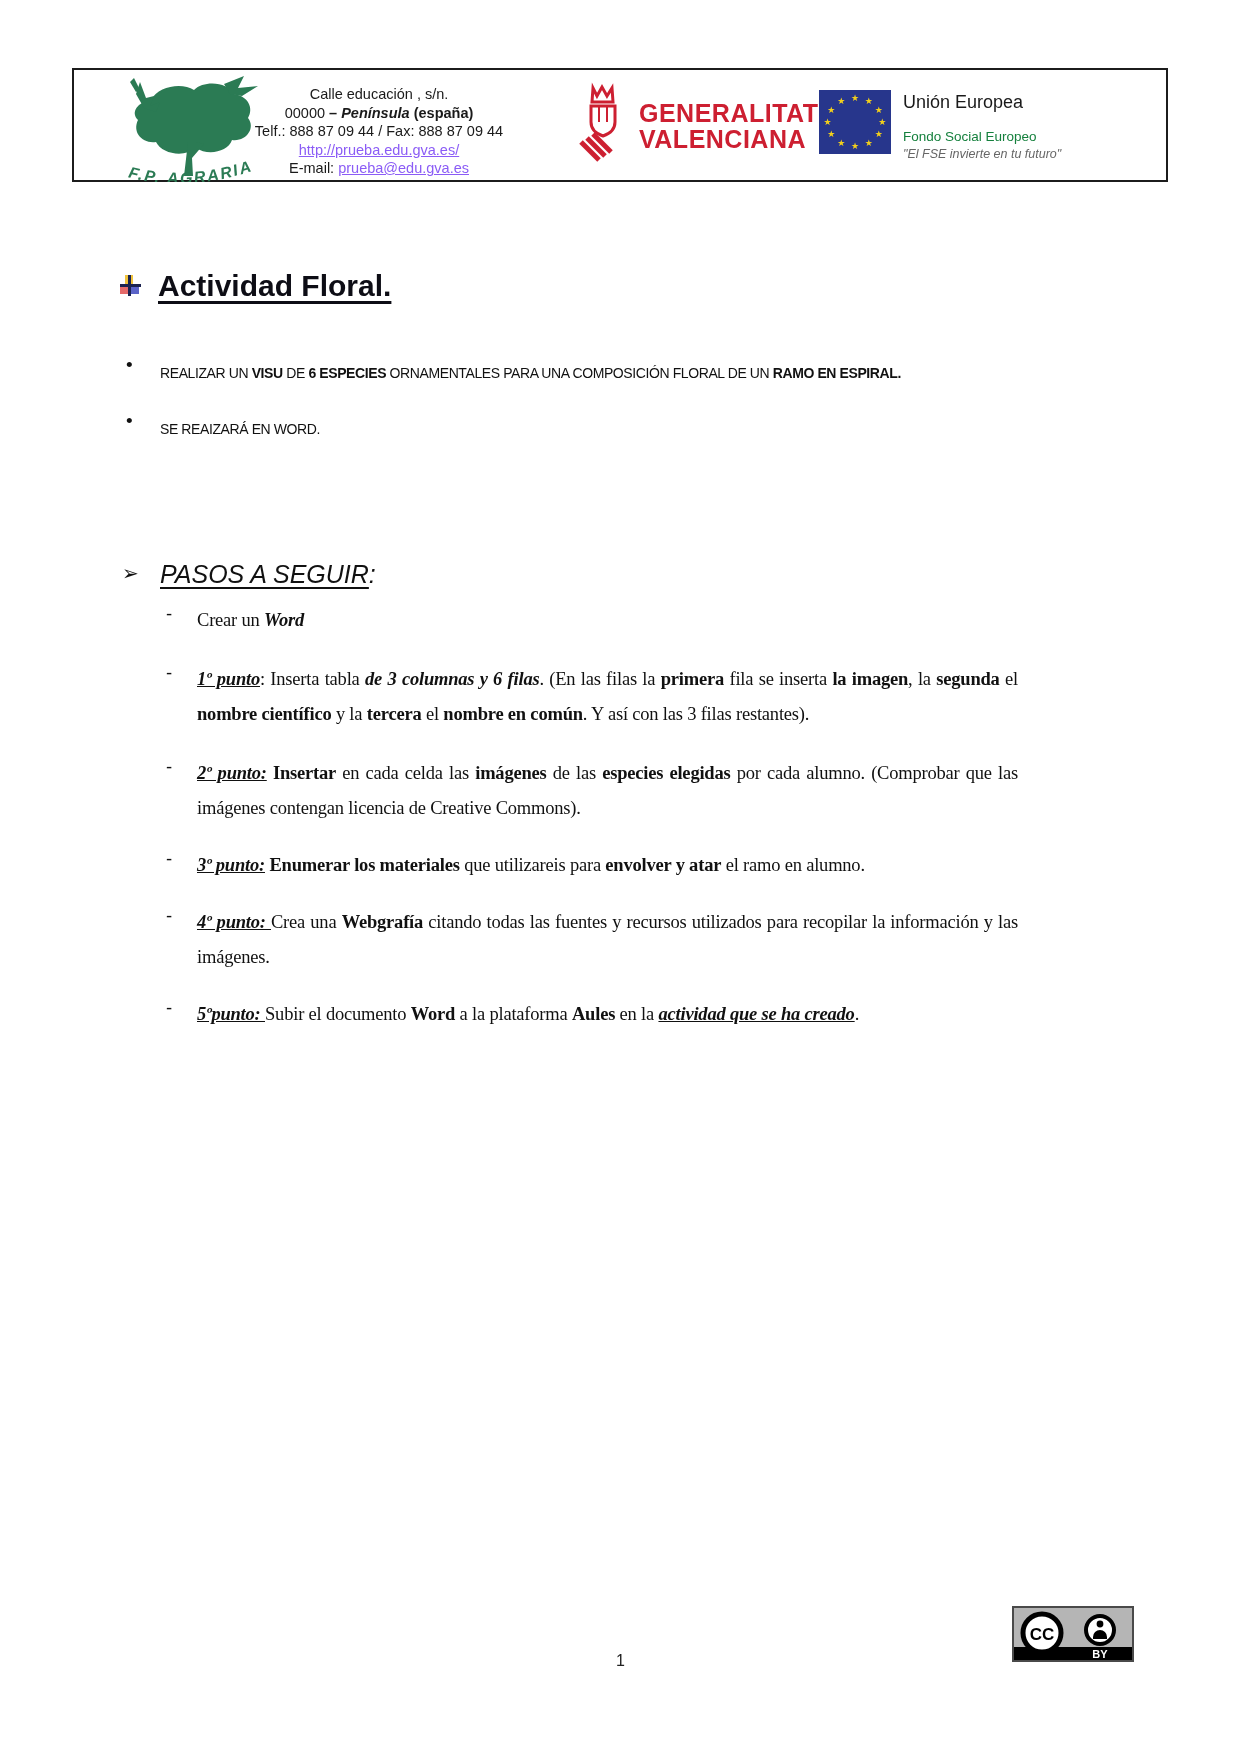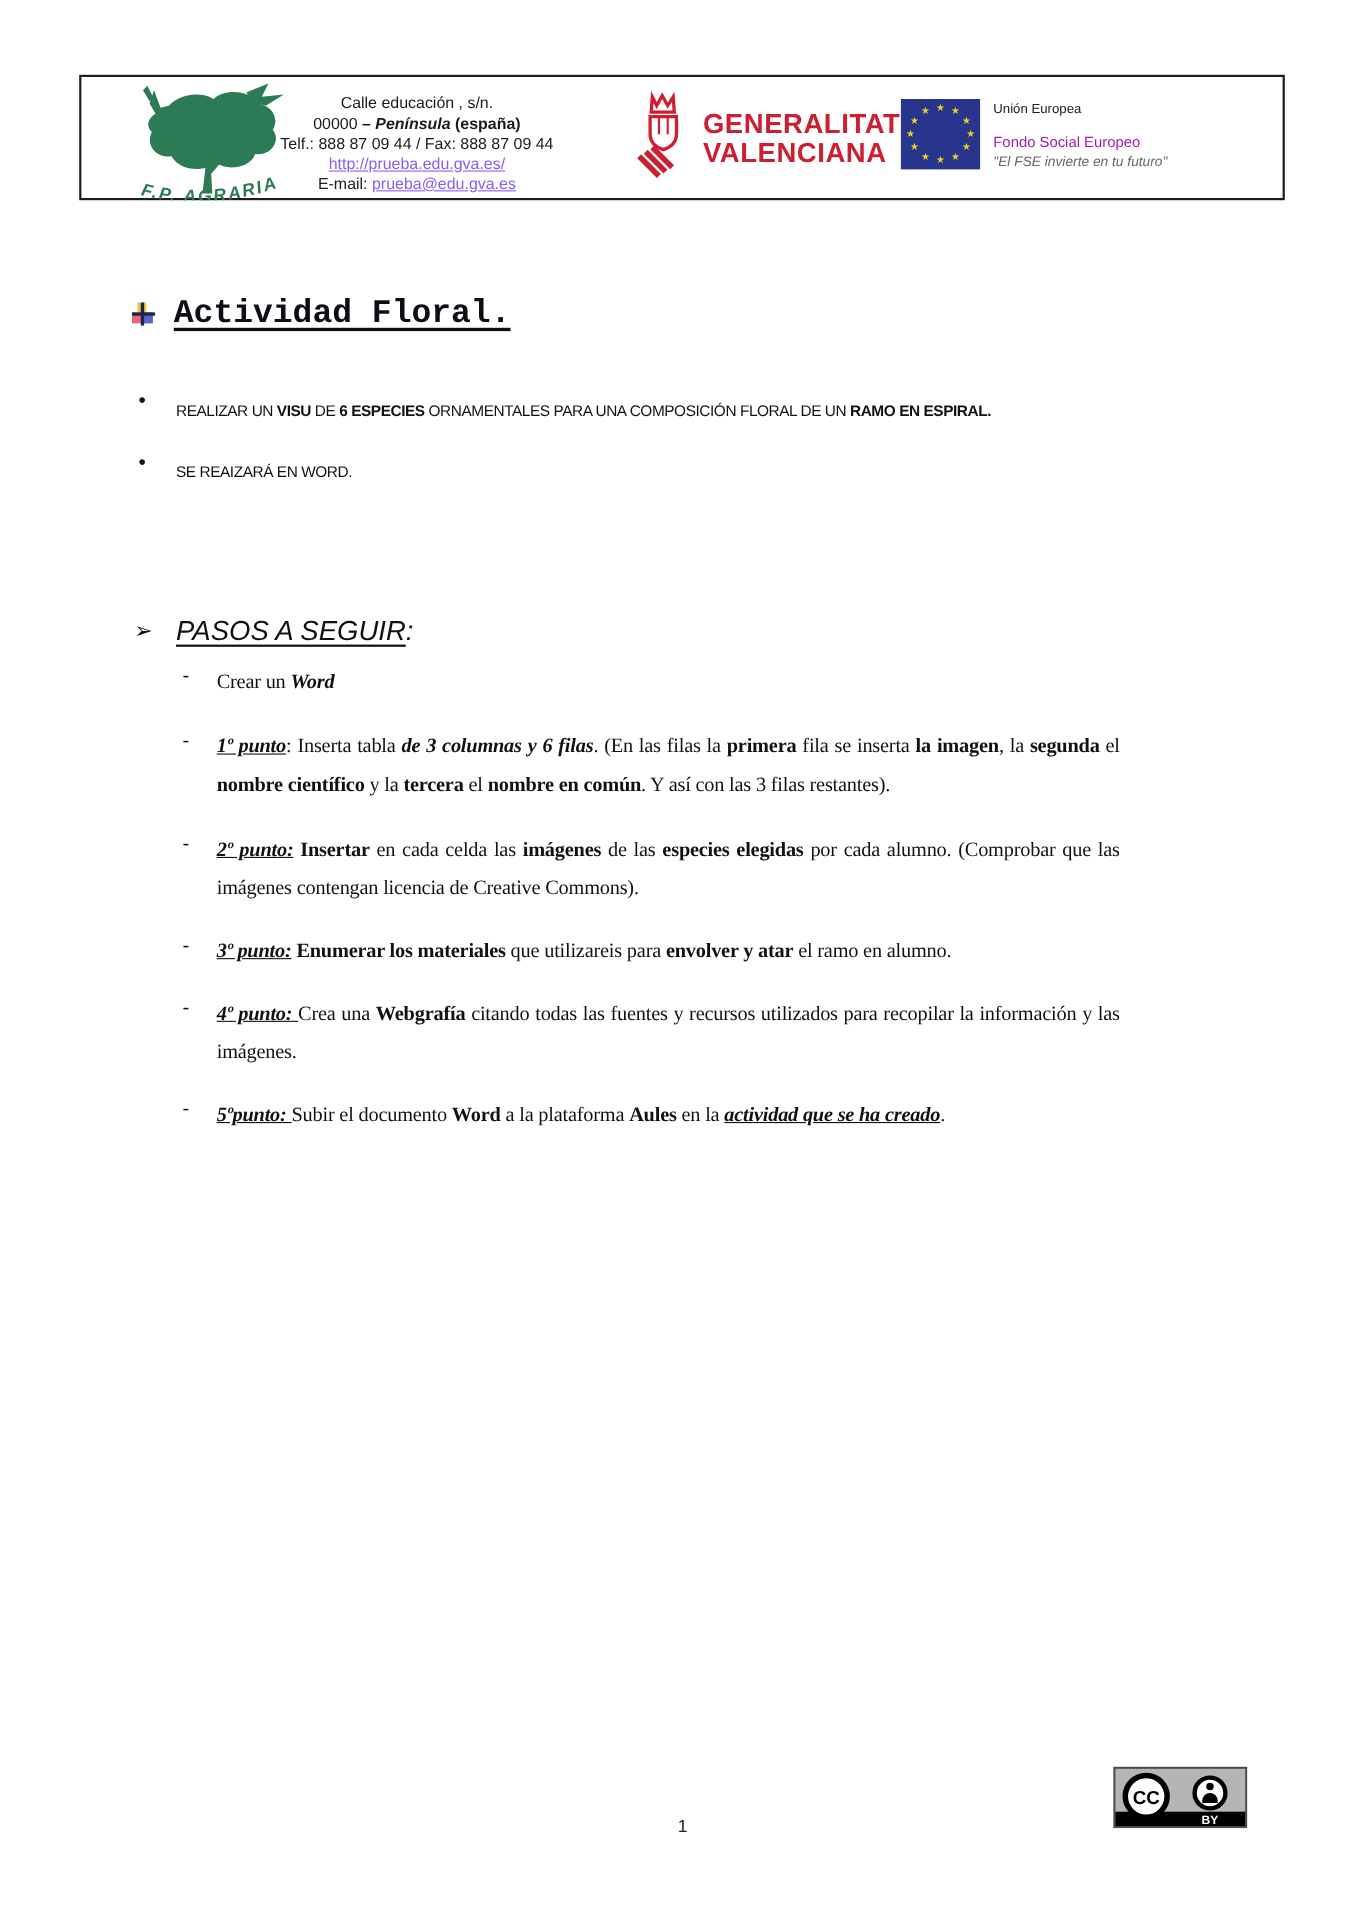--- a/index.html
+++ b/index.html
@@ -22,28 +22,28 @@
     position:absolute; left:135px; top:15px; width:340px;
     text-align:center; font-size:14.5px; line-height:18.5px; color:#1a1a1a;
   }
   .contact .link { color:#8b5cf6; text-decoration:underline; cursor:pointer; }
   .gv-block { position:absolute; left:497px; top:12px; display:flex; align-items:center; gap:6px; }
   .gv-text { color:#cd1f31; font-weight:bold; font-size:25px; line-height:26px; letter-spacing:0.5px; }
   .eu-block { position:absolute; left:745px; top:20px; display:flex; gap:12px; }
   .eu-flag { position:relative; width:72px; height:64px; background:#27368c; }
   .eu-star { position:absolute; color:#f2cf1c; font-size:9px; line-height:9px; transform:translate(-50%,-50%); }
   .eu-texts { padding-top:2px; width:230px; }
-  .eu-title { font-size:12px; color:#1a1a1a; margin-bottom:16px; }
-  .eu-sub { font-size:13.5px; color:#a21caf; margin-bottom:3px; }
+  .eu-title { font-size:18px; color:#1a1a1a; margin-bottom:16px; }
+  .eu-sub { font-size:13.5px; color:#15803d; margin-bottom:3px; }
   .eu-tag { font-size:12.5px; color:#666; font-style:italic; }
 
   
   .content { position:absolute; left:120px; top:262px; width:898px; }
 
-  .title-row { display:flex; align-items:center; height:48px;font-family:Liberation Mono, monospace; }
+  .title-row { display:flex; align-items:center; height:48px; }
   .title-icon { position:relative; width:22px; height:22px; margin-right:16px; flex:0 0 auto; }
   .ti-y { position:absolute; left:5px; top:0;  width:8px;  height:12px; background:#f0c33c; }
   .ti-r { position:absolute; left:0;  top:9px; width:10px; height:10px; background:#e56a6a; }
   .ti-b { position:absolute; left:9px; top:9px; width:10px; height:10px; background:#5a63c8; }
   .ti-v { position:absolute; left:8px; top:0;  width:3px;  height:21px; background:#1b2350; }
   .ti-h { position:absolute; left:0;  top:9px; width:21px; height:3px;  background:#1b2350; }
   .doc-title {
     font-size:30px; font-weight:bold; text-decoration:underline;
     text-underline-offset:5px; color:#0d0d15;
   }

